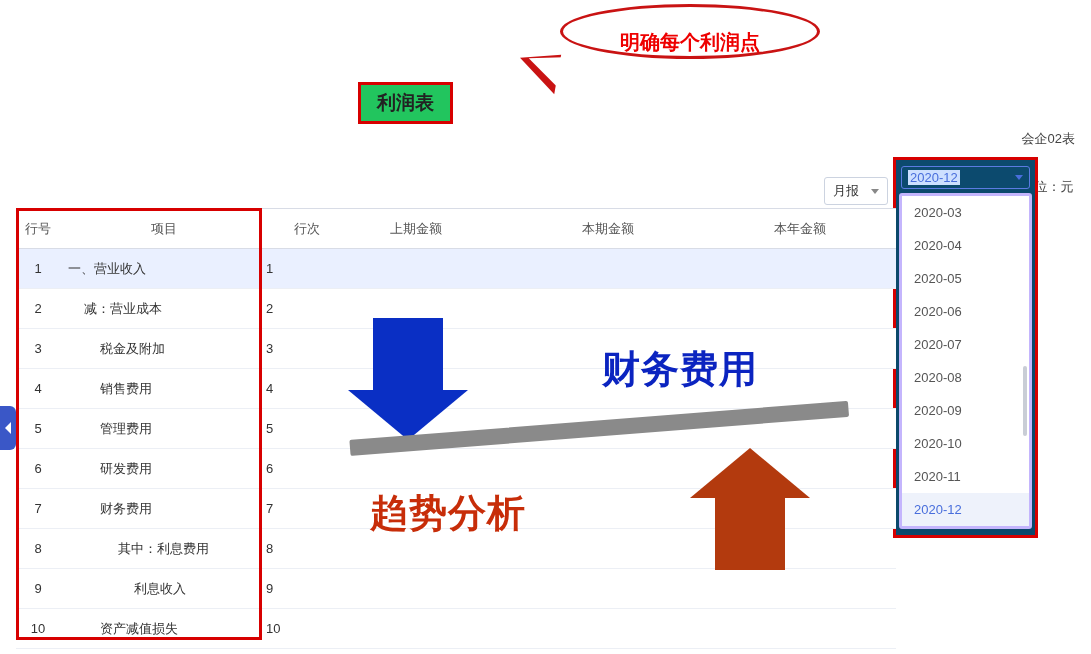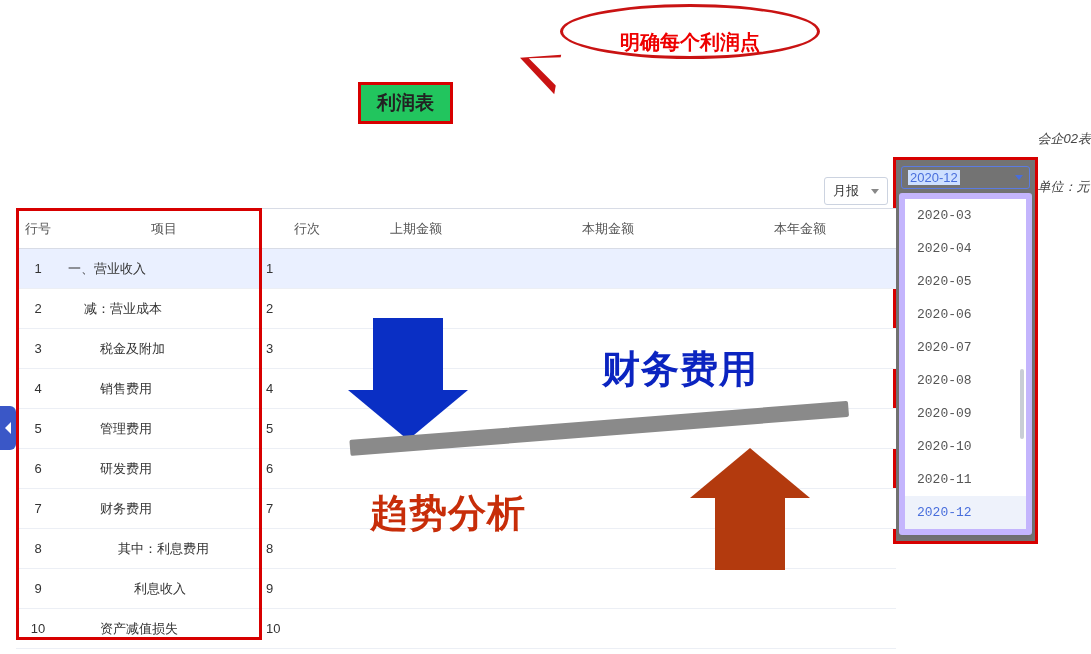--- a/index.html
+++ b/index.html
@@ -66,26 +66,25 @@
     padding: 5px 16px;
     font-size: 19px;
     font-weight: bold;
     color: #222;
     background:#22c55e;
   }
 
   
   .meta-right {
     position: absolute;
-    right: 0;
+    right: 16px;
     top: 130px;
     font-size: 13px;
     color: #444;
     text-align: left;
-    font-style: italic;
   }
   .meta-right .row { margin-bottom: 15px; }
 
   
   .report-select {
     position: absolute;
     left: 824px;
     top: 168px;
     border: 1px solid #ccd3e0;
     border-radius: 3px;
@@ -110,42 +109,41 @@
   .chev.blue { border-top-color:#486edc;}
 
   
   .period-wrap {
     position: absolute;
     left: 893px;
     top: 157px;
     width: 145px;
     border: 3px solid #d70000;
     padding: 4px 3px 6px 3px;
-    background: #737373;
+    background: #0c4a6e;
   }
   .period-select {
     border: 1px solid #5b7be2;
     border-radius: 3px;
     padding: 3px 6px;
     margin: 2px 2px 4px 2px;
     display: flex;
     align-items: center;
     justify-content: space-between;
     color:#486edc;
     cursor:pointer;
     font-size:13px;
   }
   .period-select .sel { background:#cde0ff; padding:0 2px;}
   .period-list {
-    border: 6px solid #c4b5fd;
+    border: 3px solid #c4b5fd;
     border-radius: 3px;
     box-shadow: 0 2px 6px rgba(0,0,0,.06);
     background:#fff;
     position:relative;
-    font-family:Liberation Mono, monospace;
   }
   .period-item {
     padding: 9px 12px;
     font-size: 13px;
     color: #555;
     cursor:pointer;
   }
   .period-item.selected { background:#eef2fb; color:#486edc;}
   .period-scroll {
     position:absolute; right:2px; top:170px; width:4px; height:70px;

